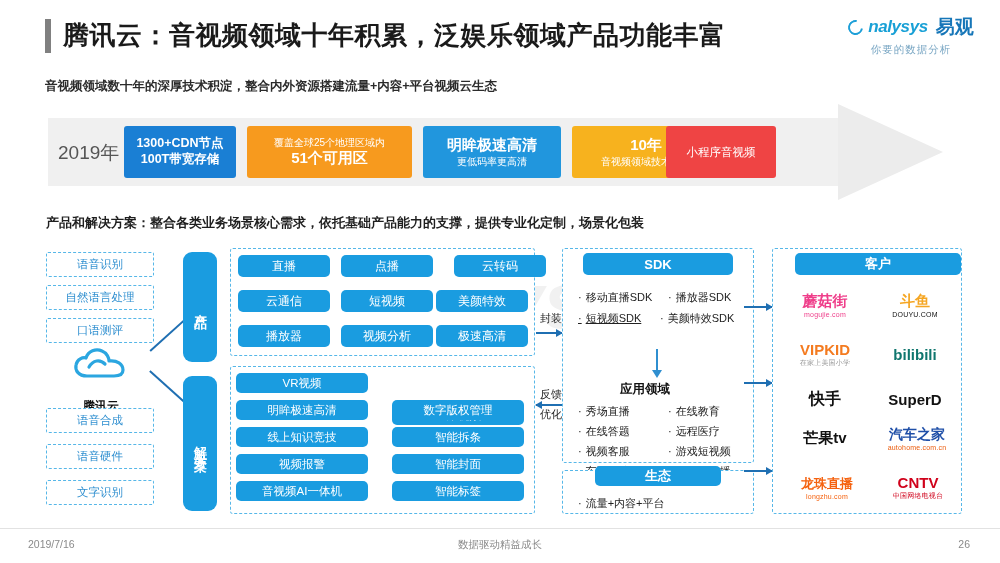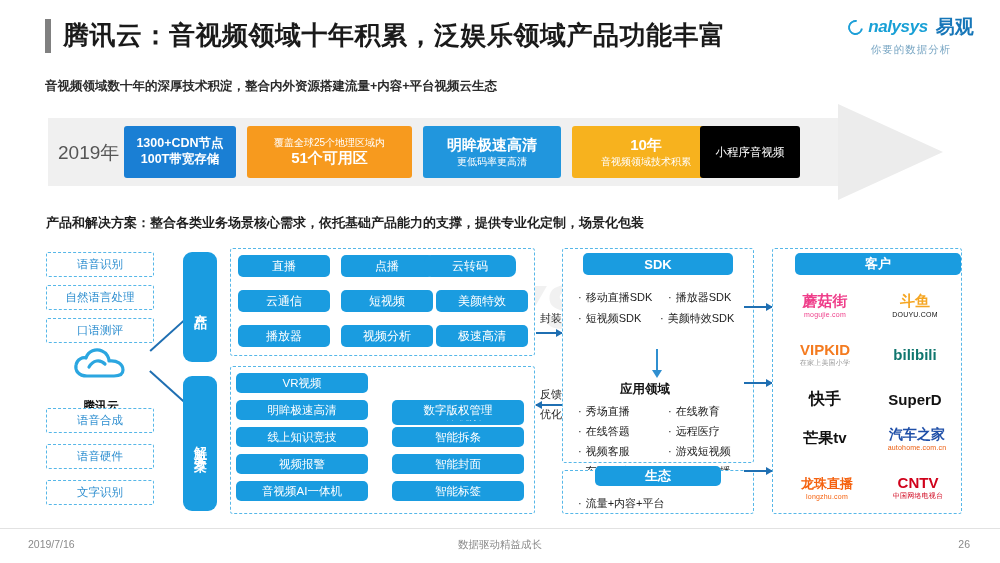--- a/index.html
+++ b/index.html
@@ -34,21 +34,21 @@
   .banner-year { position:absolute; left:58px; top:140px; font-size:19px; color:#555; }
   .chip { position:absolute; top:126px; height:52px; border-radius:3px;
           display:flex; flex-direction:column; align-items:center; justify-content:center; color:#fff; }
   .chip .l1 { font-size:12.5px; font-weight:bold; line-height:1.25; white-space:nowrap;}
   .chip .l2 { font-size:10px; line-height:1.3; white-space:nowrap; }
   .chip .big { font-size:15px; font-weight:bold; }
   .chip-1 { left:124px; width:112px; background:#1a7fd4; }
   .chip-2 { left:247px; width:165px; background:#f79a1e; }
   .chip-3 { left:423px; width:138px; background:#2196dd; }
   .chip-4 { left:572px; width:148px; background:#f7b21e; }
-  .chip-5 { left:700px; width:100px; background:#000000; }
+  .chip-5 { left:666px; width:110px; background:#ef4444; }
   .chip-5 .l1 { font-weight:normal; font-size:11.5px; }
 
   
   .section-head { position:absolute; left:46px; top:214px; font-size:13px; font-weight:bold; color:#1f1f1f; }
 
   
   .cap { position:absolute; left:46px; width:108px; height:25px;
          border:1.4px dashed #56b7e8; border-radius:2px;
          display:flex; align-items:center; justify-content:center;
          font-size:11.5px; color:#2f8fd0; background:#fff; }
@@ -204,21 +204,21 @@
       <span>解决方案</span>
     </div>
 
   <div class="dashgrp grp-products"></div>
   <div class="pill pill-grid" style="left:238px; top:255px;">
       <span>直播</span>
     </div>
   <div class="pill pill-grid" style="left:341px; top:255px;">
       <span>点播</span>
     </div>
-  <div class="pill pill-grid" style="left:424px; top:255px;border-radius:7px;">
+  <div class="pill pill-grid" style="left:454px; top:255px;">
       <span>云转码</span>
     </div>
   <div class="pill pill-grid" style="left:238px; top:290px;">
       <span>云通信</span>
     </div>
   <div class="pill pill-grid" style="left:341px; top:290px;">
       <span>短视频</span>
     </div>
   <div class="pill pill-grid" style="left:436px; top:290px;">
       <span>美颜特效</span>
@@ -272,21 +272,21 @@
   <div class="vlabel" style="left:536px; top:388px; width:30px;">反馈</div>
   <div class="conn rev" style="left:536px; top:404px; width:26px;"></div>
   <div class="vlabel" style="left:536px; top:408px; width:30px;">优化</div>
 
   <div class="dashgrp grp-sdk"></div>
   <div class="hdr-pill" style="left:583px; top:253px; width:150px; height:22px;">
       <span>SDK</span>
     </div>
   <div class="sdk-li" style="left:578px; top:290px;">移动直播SDK</div>
   <div class="sdk-li" style="left:668px; top:290px;">播放器SDK</div>
-  <div class="sdk-li" style="left:578px; top:311px;">短视频SDK</div>
+  <div class="sdk-li" style="left:578px; top:311px;text-decoration:underline;">短视频SDK</div>
   <div class="sdk-li" style="left:660px; top:311px;">美颜特效SDK</div>
 
   <div class="down-arrow"></div>
 
   <div class="app-title" style="left:620px; top:381px;">应用领域</div>
   <div class="sdk-li" style="left:578px; top:404px;">秀场直播</div>
   <div class="sdk-li" style="left:578px; top:424px;">在线答题</div>
   <div class="sdk-li" style="left:578px; top:444px;">视频客服</div>
   <div class="sdk-li" style="left:578px; top:464px;">车险理赔</div>
   <div class="sdk-li" style="left:668px; top:404px;">在线教育</div>

